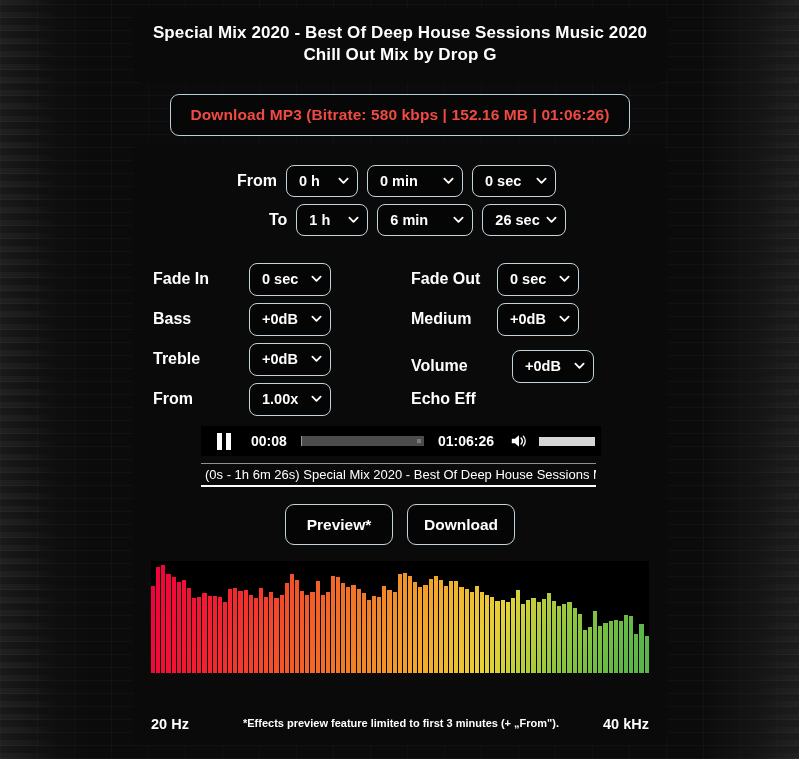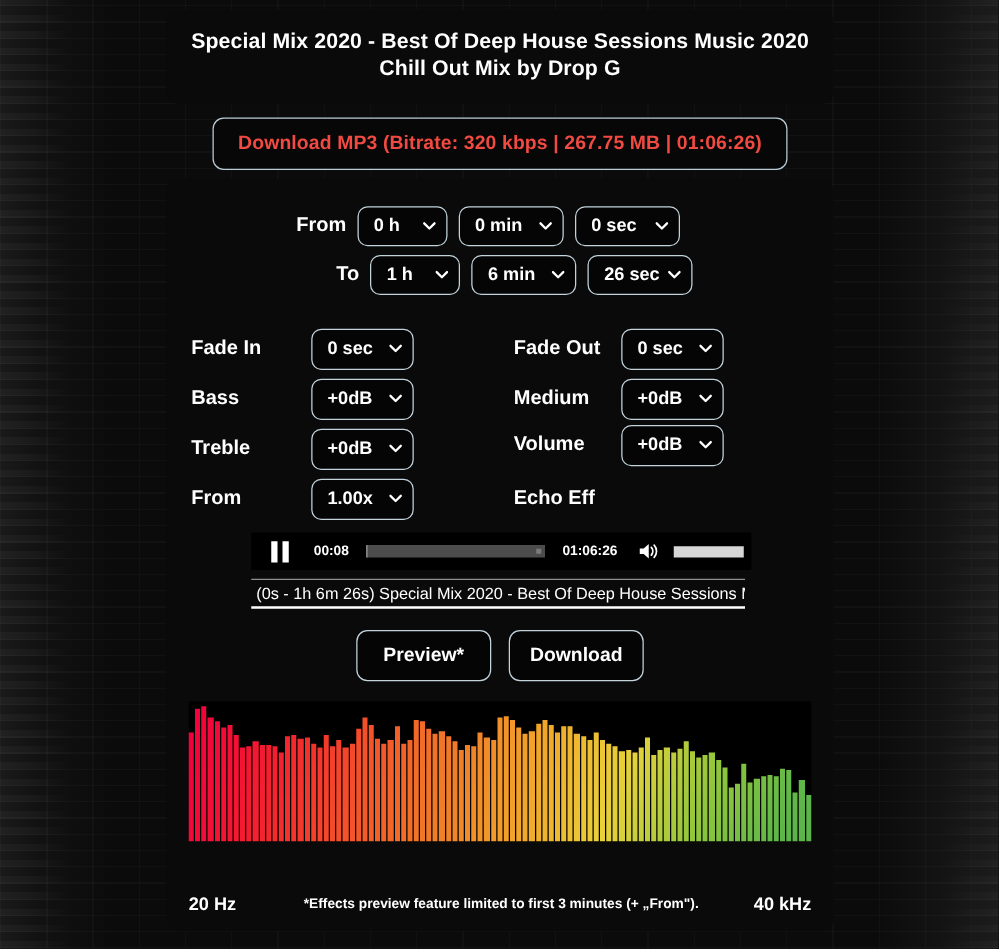--- a/index.html
+++ b/index.html
@@ -150,21 +150,21 @@
     right: 8px;
     top: 50%;
     width: 11px;
     height: 11px;
     margin-top: -6px;
     pointer-events: none;
   }
   .sel .chev svg { display:block; width:11px; height:11px; }
 
   .sel-h   { width: 72px; }
-  .sel-min { width: 84px; }
+  .sel-min { width: 96px; }
   .sel-sec { width: 84px; }
 
   
   .eff-row {
     position: absolute;
     display: flex;
     align-items: center;
     height: 34px;
   }
   .eff-row .row-label { width: auto; }
@@ -195,21 +195,21 @@
     width: 26px; height: 22px;
     display: flex; align-items: center; justify-content: center;
     cursor: pointer;
     margin-left: 10px;
   }
   #pause-button .bar {
     width: 5px; height: 17px; background: #fff; margin: 0 2px;
   }
   .time-text {
     color: #fff;
-    font-size: 11px;
+    font-size: 14px;
     font-weight: bold;
     font-family: "Liberation Sans", sans-serif;
     white-space: nowrap;
   }
   #current-time { margin-left: 14px; }
   #progress-track {
     flex: 1;
     height: 10px;
     margin: 0 14px;
     background: #4c4c4c;
@@ -343,21 +343,21 @@
 
 <div id="page-bg"></div>
 
 <div id="wrap">
 
   <div id="header-panel" class="panel">
     <div id="page-title">Special Mix 2020 - Best Of Deep House Sessions Music 2020 Chill Out Mix by Drop G</div>
   </div>
 
   <div id="download-mp3-box">
-    <span id="download-mp3-label">Download MP3 (Bitrate: 320 kbps | 267.75 MB | 01:06:26)</span>
+    <span id="download-mp3-label">Download MP3 (Bitrate: 580 kbps | 152.16 MB | 01:06:26)</span>
   </div>
 
   <div id="main-panel" class="panel">
 
     <div id="from-row" class="time-row">
       <span class="row-label">From</span>
       <div class="sel sel-h">
         <span class="sel-value">0 h</span>
         <span class="chev">
           <svg viewBox="0 0 12 12">
@@ -471,21 +471,21 @@
       <span class="row-label">Medium</span>
       <div class="sel eff-sel-wide">
         <span class="sel-value">+0dB</span>
         <span class="chev">
           <svg viewBox="0 0 12 12">
               <path d="M1.5 4 L6 8.5 L10.5 4" fill="none" stroke="#ffffff" stroke-width="2" stroke-linecap="round" stroke-linejoin="round"></path>
             </svg>
         </span>
       </div>
     </div>
-    <div class="eff-row eff-right" style="top:196px;">
+    <div class="eff-row eff-right" style="top:206px;gap:15px;">
       <span class="row-label">Volume</span>
       <div class="sel eff-sel-wide">
         <span class="sel-value">+0dB</span>
         <span class="chev">
           <svg viewBox="0 0 12 12">
               <path d="M1.5 4 L6 8.5 L10.5 4" fill="none" stroke="#ffffff" stroke-width="2" stroke-linecap="round" stroke-linejoin="round"></path>
             </svg>
         </span>
       </div>
     </div>

